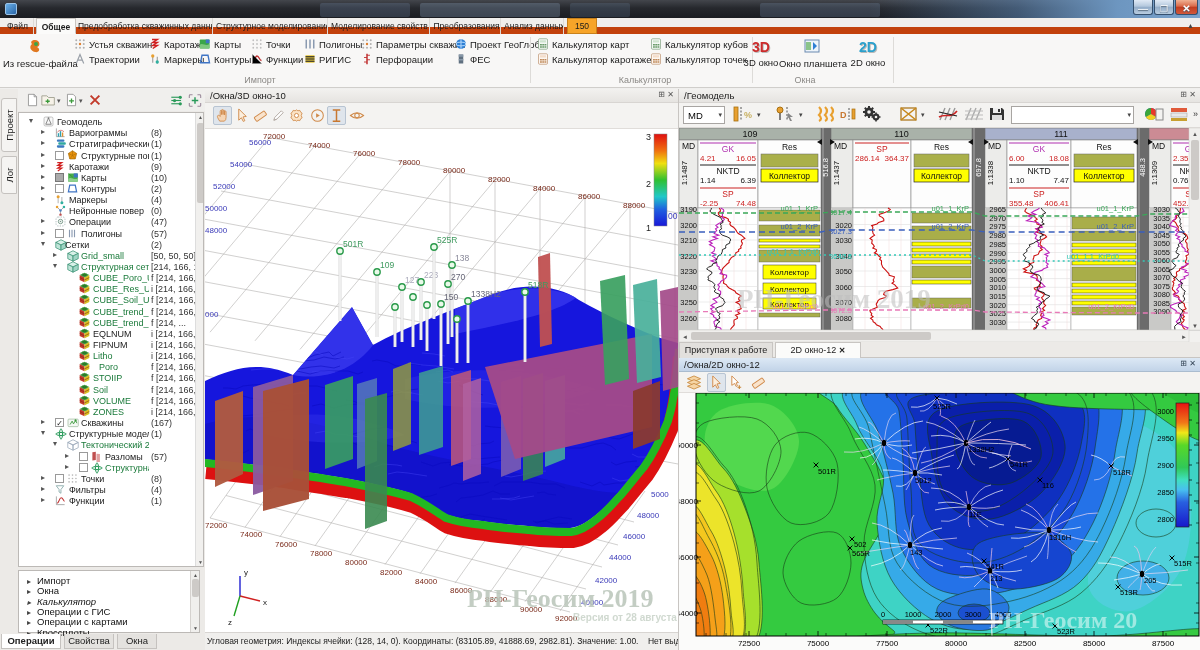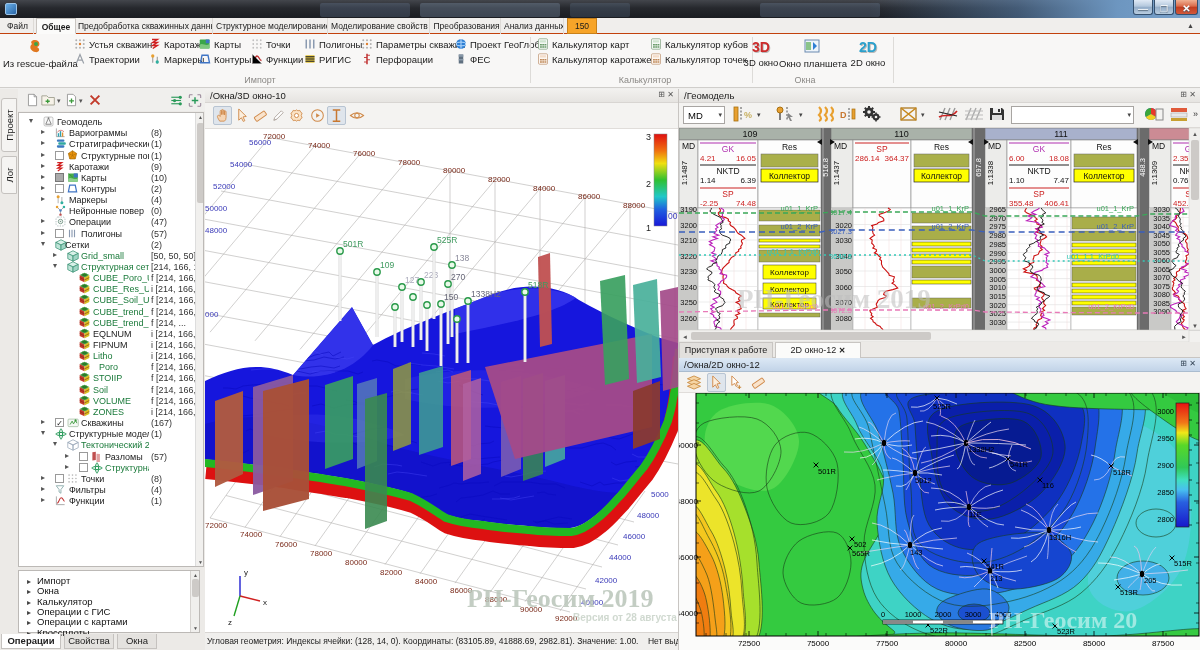--- a/index.html
+++ b/index.html
@@ -4,21 +4,21 @@
 
 *{margin:0;padding:0;box-sizing:border-box;}
 html,body{width:1200px;height:650px;overflow:hidden;font-family:"Liberation Sans",sans-serif;background:#f0efee;}
 #app{position:absolute;left:0;top:0;width:1200px;height:650px;}
 #titlebar{position:absolute;left:0;top:0;width:1200px;height:18px;background:linear-gradient(to bottom,#43464c,#26282d 45%,#1b1d22);overflow:hidden;}
 #titlebar .glass{position:absolute;right:0;top:0;width:330px;height:18px;background:linear-gradient(to right,rgba(90,130,180,0),rgba(93,134,180,0.55) 45%,#6d96c0 75%,#7ba3cc);}
 .appico{position:absolute;left:5px;top:3px;width:12px;height:12px;background:linear-gradient(135deg,#6ab0e8,#2a66a8);border-radius:2px;border:1px solid #9cc4e8;}
 .ttext{position:absolute;left:22px;top:3px;color:#f2f2f2;font-size:10px;text-shadow:0 1px 2px #000;}
 .winbtn{position:absolute;top:0;height:15px;background:linear-gradient(to bottom,#dfe9f5 0%,#b4c8dd 45%,#93adc9 50%,#b9cde0);border:1px solid #35506e;border-top:none;border-radius:0 0 3px 3px;color:#fff;text-align:center;line-height:13px;text-shadow:0 1px 1px #456;}
 .winbtn.close{background:linear-gradient(to bottom,#f0b092 0%,#d96a4a 45%,#c13c1f 50%,#d2593b);}
-#tabrow{position:absolute;left:0;top:18px;width:1200px;height:16px;background:#f0eeec;border-bottom:1px solid #c2410c;}
+#tabrow{position:absolute;left:0;top:18px;width:1200px;height:16px;background:#f0eeec;border-bottom:7px solid #c2410c;}
 .mtab{position:absolute;top:0;height:16px;font-size:8.5px;overflow:hidden;color:#1a1a1a;text-align:center;line-height:16px;white-space:nowrap;border-right:1px solid #dddad6;}
 .mtab.act{background:#fbfbfa;border:1px solid #c9c5c1;border-bottom:1px solid #fbfbfa;font-weight:bold;}
 .mtab.orange{background:#f7a428;border:1px solid #c8811a;line-height:14px;}
 #ribbon{position:absolute;left:0;top:34px;width:1200px;height:54px;background:#f8f7f6;border-bottom:1px solid #d0cecb;}
 .rbtn{position:absolute;height:15px;white-space:nowrap;font-size:9.5px;color:#1a1a1a;}
 .rbtn .ric{vertical-align:-2px;margin-right:3px;}
 .rbtn span{vertical-align:top;line-height:13px;}
 .bigbtn{position:absolute;text-align:center;font-size:9.5px;color:#1a1a1a;height:46px;}
 .bigbtn svg{margin-top:2px;}
 .bigbtn div{line-height:11px;margin-top:2px;white-space:nowrap;}
@@ -713,21 +713,21 @@
         </div>
 <div id="treesb">
           <div class="sbup">▲</div>
           <div class="sbdn">▼</div>
           <div class="sbth" style="top:10px;height:80px;"></div>
         </div>
 </div>
 <div id="opsbox">
         <div class="oprow" style="top:4px;"><span class="oar">▸</span>Импорт</div>
         <div class="oprow" style="top:14px;"><span class="oar">▸</span>Окна</div>
-        <div class="oprow" style="top:25px;"><span class="oar">▸</span>Калькулятор</div>
+        <div class="oprow" style="top:25px;font-style:italic;"><span class="oar">▸</span>Калькулятор</div>
         <div class="oprow" style="top:35px;"><span class="oar">▸</span>Операции с ГИС</div>
         <div class="oprow" style="top:45px;"><span class="oar">▸</span>Операции с картами</div>
         <div class="oprow" style="top:56px;"><span class="oar">▸</span>Кроссплоты</div>
         <div class="oprow" style="top:66px;"><span class="oar">▸</span>Опе</div>
         <div id="opsb">
           <div class="sbup">▲</div>
           <div class="sbdn">▼</div>
           <div class="sbth"></div>
         </div>
       </div>

